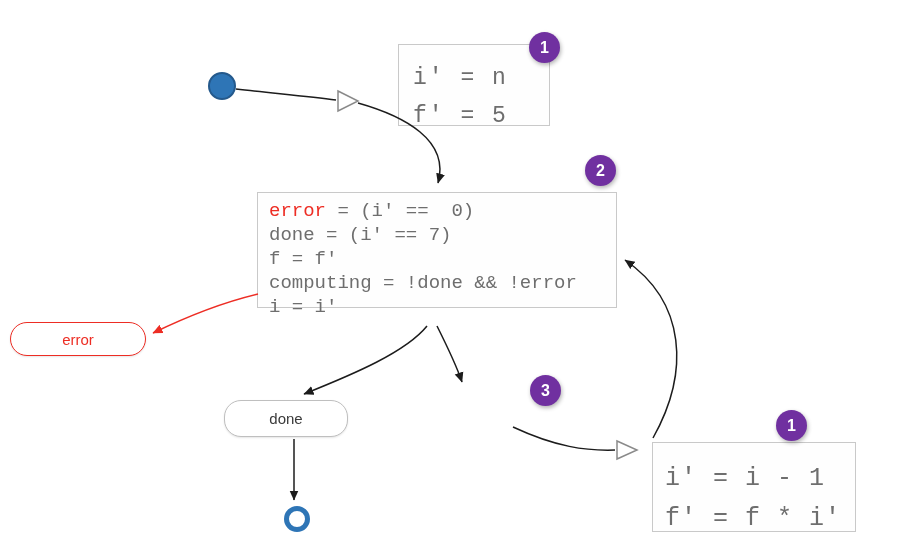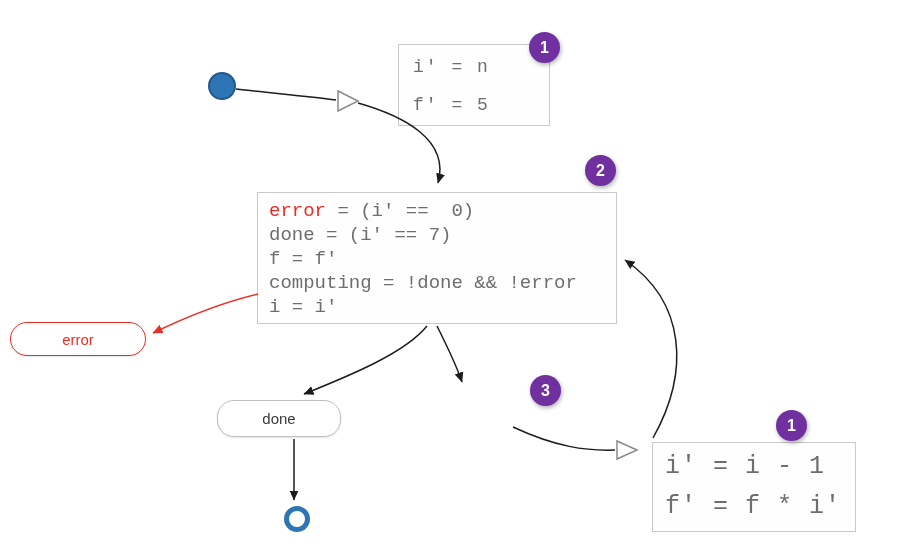--- a/index.html
+++ b/index.html
@@ -11,44 +11,44 @@
   
   .arrows { position:absolute; left:0; top:0; width:908px; height:557px; z-index:5; pointer-events:none; }
 
   
   .code-box {
     position:absolute; z-index:2; background:#fefefe; border:1px solid #c9c9c9;
     color:#6e6e6e; font-family:"Liberation Mono","DejaVu Sans Mono",monospace;
     box-sizing:border-box;
   }
   .code-box .line { white-space:pre; }
-  #box-init   { left:398px; top:44px;  width:152px; height:82px;  font-size:18px; line-height:38px; padding:3px 14px; letter-spacing:2px; }
-  #box-update { left:257px; top:192px; width:360px; height:132px; font-size:19px; line-height:24px; padding:6px 11px; }
-  #box-loop   { left:652px; top:442px; width:204px; height:90px;  font-size:25px; line-height:40px; padding:4px 12px; letter-spacing:1px; }
+  #box-init   { left:398px; top:44px;  width:152px; height:82px;  font-size:23px; line-height:38px; padding:14px 14px; letter-spacing:2px; }
+  #box-update { left:257px; top:192px; width:360px; height:116px; font-size:19px; line-height:24px; padding:6px 11px; }
+  #box-loop   { left:652px; top:442px; width:204px; height:90px;  font-size:25px; line-height:40px; padding:16px 12px; letter-spacing:1px; }
   .kw-red { color:#ed2d24; }
 
   
   .badge {
     position:absolute; z-index:6; width:31px; height:31px; border-radius:50%;
     background:#7030a0; color:#ffffff; display:flex; align-items:center; justify-content:center;
     font-size:16px; font-weight:bold; box-shadow:1px 2px 4px rgba(0,0,0,.3);
   }
   #badge-init      { left:529px; top:32px; }
   #badge-update    { left:585px; top:155px; }
   #badge-computing { left:530px; top:375px; }
   #badge-loop      { left:776px; top:410px; }
 
   
   .state-pill {
     position:absolute; z-index:3; background:#ffffff; border:1px solid #bfbfbf;
     border-radius:17px; display:flex; align-items:center; justify-content:center;
     font-size:15px; color:#3a3a3a; box-shadow:0 1px 2px rgba(0,0,0,.10); box-sizing:border-box;
   }
   #state-error     { left:10px;  top:322px; width:136px; height:34px; border-color:#ed2d24; color:#ed2d24; }
-  #state-done      { left:217px; top:400px; width:124px; height:37px; }
+  #state-done      { left:224px; top:400px; width:124px; height:37px; }
   #state-computing { left:401px; top:388px; width:134px; height:37px; }
 
   
   .initial-node {
     position:absolute; left:208px; top:72px; width:28px; height:28px; border-radius:50%;
     background:#2e75b6; border:2px solid #24598c; box-sizing:border-box; z-index:3;
   }
   .final-node {
     position:absolute; left:284px; top:506px; width:16px; height:16px;
     border:5px solid #2e75b6; border-radius:50%; background:#ffffff; z-index:3;

